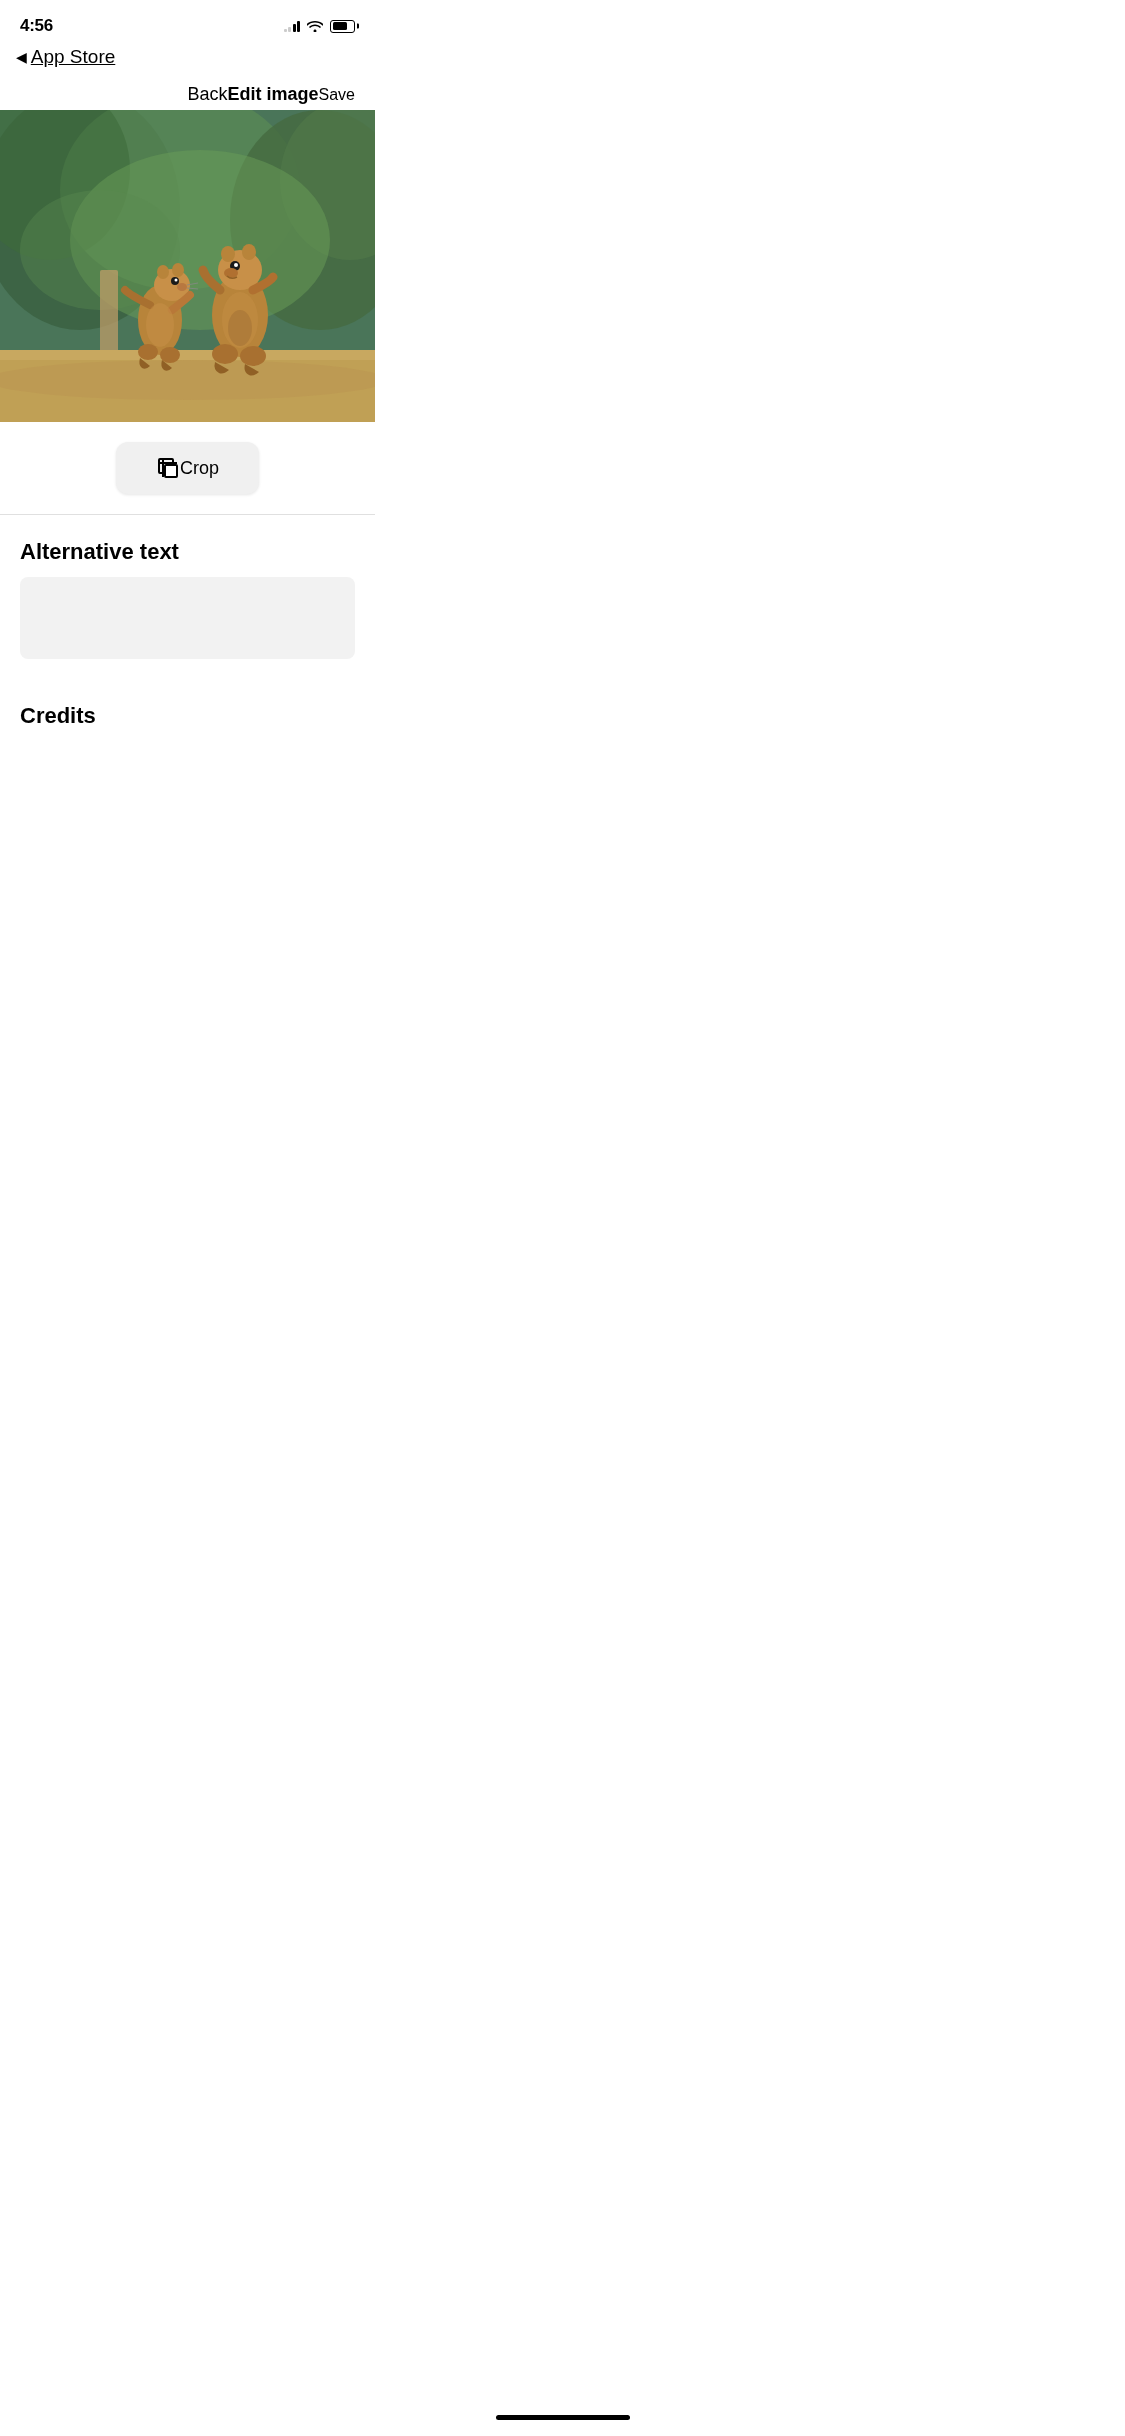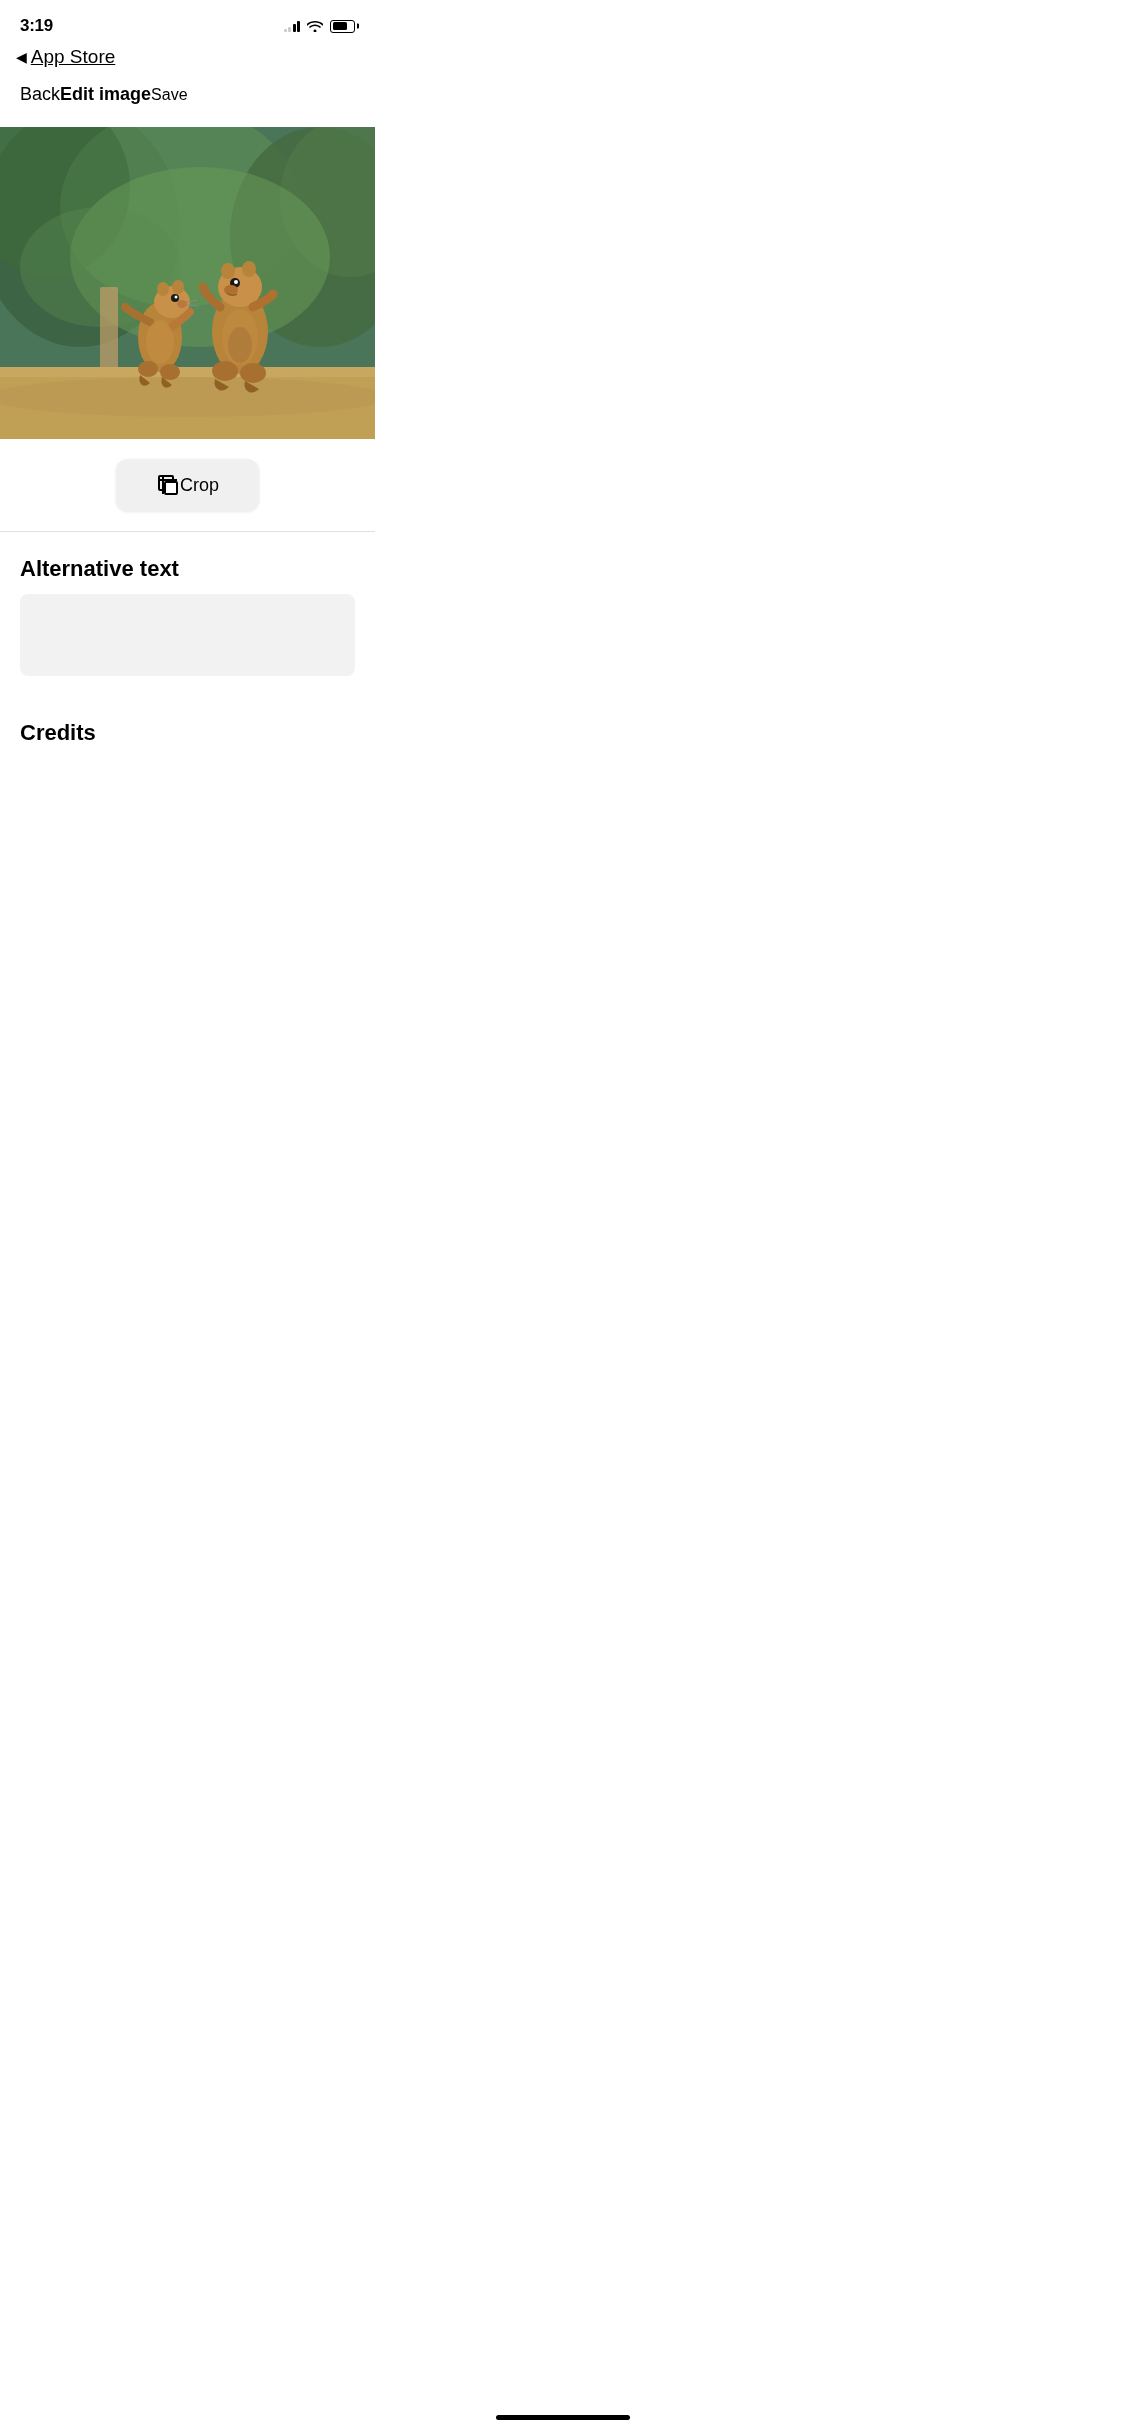--- a/index.html
+++ b/index.html
@@ -106,23 +106,23 @@
 
     .app-store-label {
       font-size: 19px;
       color: #000;
       text-decoration: underline;
     }
 
     
     .nav-bar {
       display: flex;
-      justify-content: flex-start;
-      align-items: center;
-      padding: 8px 20px 22px 20px;
+      justify-content: flex-end;
+      align-items: center;
+      padding: 8px 20px 5px 20px;
     }
 
     .nav-back {
       font-size: 18px;
       color: #000;
       cursor: pointer;
     }
 
     .nav-title {
       font-size: 18px;
@@ -241,21 +241,21 @@
       width: 134px;
       height: 5px;
       background: #000;
       border-radius: 3px;
     }
   </style>
 </head>
 <body>
 
 <div class="status-bar">
-  <span class="status-time">3:19</span>
+  <span class="status-time">4:56</span>
   <div class="status-icons">
     <div class="signal-bars">
       <div class="signal-bar dim" style="height:3px"></div>
       <div class="signal-bar dim" style="height:5px"></div>
       <div class="signal-bar" style="height:8px"></div>
       <div class="signal-bar" style="height:11px"></div>
     </div>
     <svg class="wifi-icon" viewBox="0 0 16 12" fill="none" xmlns="http://www.w3.org/2000/svg">
       <path d="M8 9.5C8.83 9.5 9.5 10.17 9.5 11S8.83 12.5 8 12.5 6.5 11.83 6.5 11 7.17 9.5 8 9.5z" fill="#000"></path>
       <path d="M8 6C9.93 6 11.68 6.79 12.95 8.06L14.07 6.94C12.5 5.37 10.36 4.4 8 4.4S3.5 5.37 1.93 6.94L3.05 8.06C4.32 6.79 6.07 6 8 6z" fill="#000"></path>

